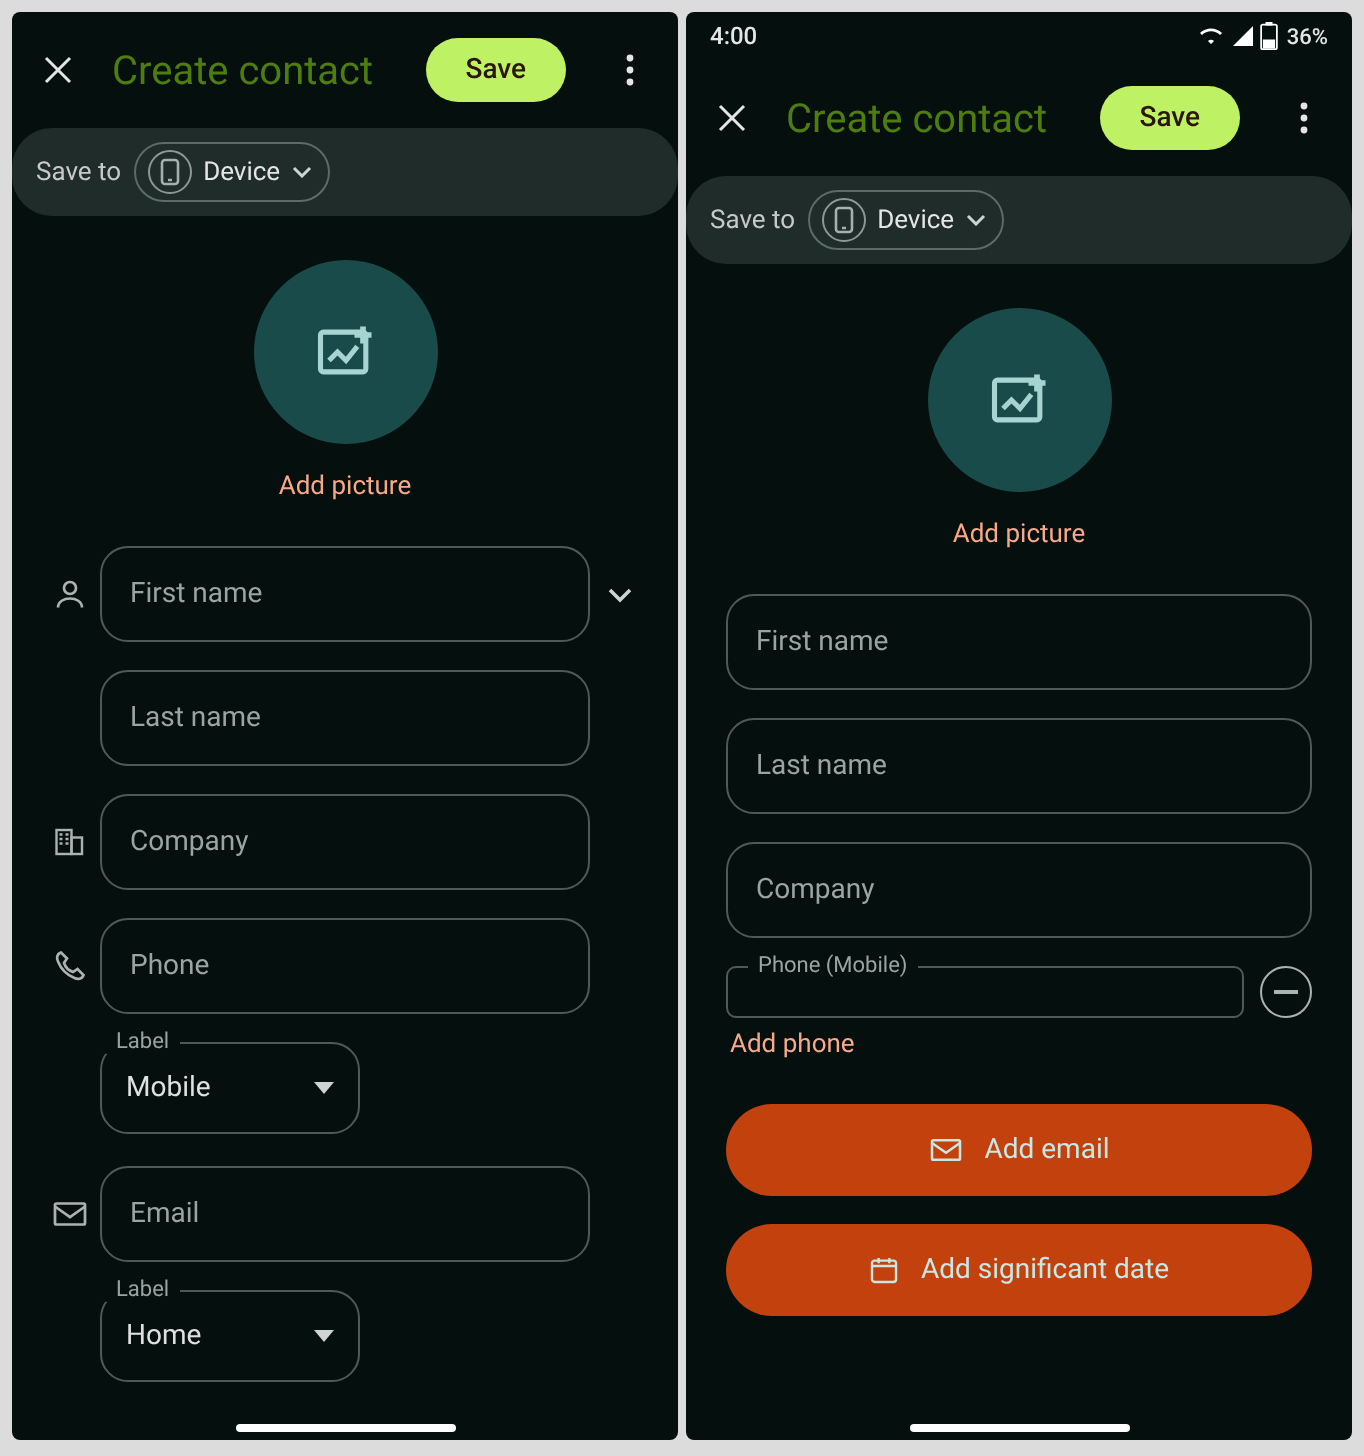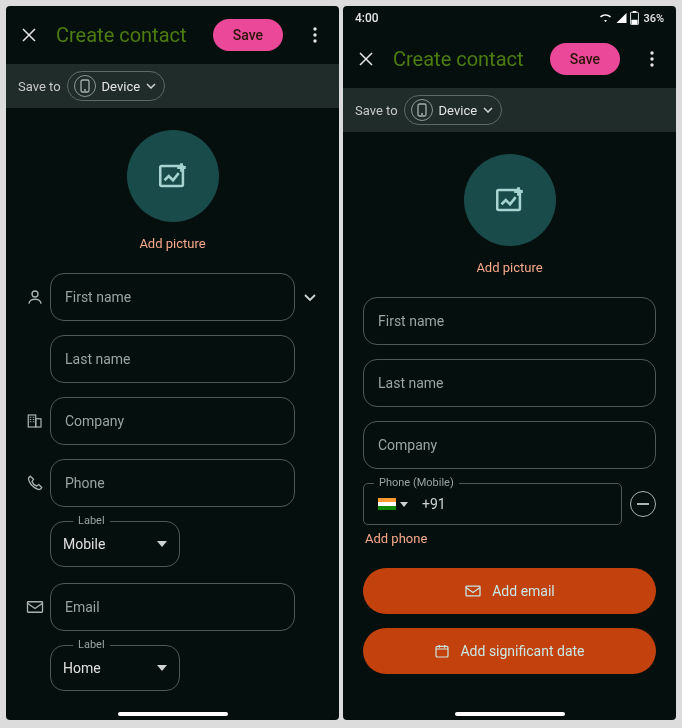--- a/index.html
+++ b/index.html
@@ -2,40 +2,40 @@
 <html><head>
 <meta charset="utf-8">
 <style>
 * { margin:0; padding:0; box-sizing:border-box; font-family:Roboto,Arial,sans-serif; }
 body { background:#dcdcdc; display:flex; gap:4px; padding:6px; justify-content:center; }
 .phone { width:334px; height:714px; background:#05100e; border-radius:4px; overflow:hidden; display:flex; flex-direction:column; color:#e5e5e5; }
 .status-bar { height:24px; display:flex; justify-content:space-between; align-items:center; padding:0 12px; font-size:12px; font-weight:500; }
 .status-right { display:flex; align-items:center; gap:2px; }
 .app-bar { height:58px; display:flex; align-items:center; padding:0 10px 0 14px; gap:18px; }
 .title { font-size:20px; font-weight:400; flex:1; color:#4d7c0f; }
-.save-btn { background:#ec4899; color:#2b1609; border:none; border-radius:20px; padding:8px 20px; font-size:14px; font-weight:500; cursor:pointer; }
+.save-btn { background:#bef264; color:#2b1609; border:none; border-radius:20px; padding:8px 20px; font-size:14px; font-weight:500; cursor:pointer; }
 .menu { width:28px; height:28px; display:flex; align-items:center; justify-content:center; cursor:pointer; }
-.saveto-bar { background:rgba(100,120,115,0.28); height:44px; display:flex; align-items:center; padding:0 12px; gap:6px; }
+.saveto-bar { background:rgba(100,120,115,0.28); height:44px; display:flex; align-items:center; padding:0 12px; gap:6px;border-radius:20px; }
 .saveto-label { font-size:13px; color:#c9c9c9; }
 .chip { border:1px solid #5a6b68; border-radius:20px; height:30px; display:flex; align-items:center; padding:0 8px 0 6px; gap:6px; cursor:pointer; }
 .chip-icon { width:22px; height:22px; border:1px solid #8c9896; border-radius:50%; display:flex; align-items:center; justify-content:center; }
 .chip-text { font-size:13px; }
 .content { flex:1; overflow:hidden; padding:16px 14px 0 14px; }
 .pic-wrap { display:flex; flex-direction:column; align-items:center; margin-bottom:22px; }
 .pic-circle { width:92px; height:92px; border-radius:50%; background:#1a4b4b; display:flex; align-items:center; justify-content:center; cursor:pointer; margin-top:6px; }
 .pic-link { color:#f8a98a; font-size:13px; margin-top:14px; cursor:pointer; }
 .row { display:flex; align-items:center; margin-bottom:14px; }
 .lead-icon { width:30px; display:flex; align-items:flex-start; justify-content:center; color:#aab3b1; }
 .input-col { flex:1; }
 .tf { border:1px solid #4f5a58; border-radius:14px; height:48px; display:flex; align-items:center; padding:0 14px; color:#9aa4a2; font-size:14px; cursor:text; position:relative; }
 .tf + .tf { margin-top:14px; }
 .trail-icon { width:30px; display:flex; align-items:center; justify-content:center; color:#aab3b1; }
 .label-box { margin-top:10px; margin-left:30px; position:relative; }
 .label-box .tf { width:130px; height:46px; padding:0 12px; color:#e0e0e0; justify-content:space-between; }
-.floating-label { position:absolute; top:-8px; left:22px; background:#05100e; padding:0 5px; font-size:11px; color:#9aa4a2; }
+.floating-label { position:absolute; top:-8px; left:2px; background:#05100e; padding:0 5px; font-size:11px; color:#9aa4a2; }
 .fieldset { border:1px solid #4f5a58; border-radius:5px; padding:12px 14px; position:relative; margin-bottom:10px; }
 .fieldset-legend { position:absolute; top:-8px; left:10px; background:#05100e; padding:0 5px; font-size:11px; color:#9aa4a2; }
 .phone-row { display:flex; align-items:center; gap:14px; }
 .flag { width:18px; height:12px; background:linear-gradient(#ff9933 33%,#fff 33% 66%,#128807 66%); }
 .dial { color:#cfd4d3; font-size:14px; }
 .remove-circ { width:26px; height:26px; border:1.5px solid #aab3b1; border-radius:50%; display:flex; align-items:center; justify-content:center; cursor:pointer; }
 .add-link { color:#f8a98a; font-size:13px; margin:6px 0 22px 2px; cursor:pointer; }
 .pill-btn { background:#c2410c; border:none; border-radius:24px; height:46px; width:100%; display:flex; align-items:center; justify-content:center; gap:10px; color:#c9e8e5; font-size:14px; cursor:pointer; margin-bottom:14px; }
 .navbar-handle { height:4px; width:110px; background:#fff; border-radius:2px; margin:0 auto 4px; }
 .phone-left .row.first-name .trail-icon { align-self:center; }
@@ -259,29 +259,20 @@
     <div class="tf">
         <span>Last name</span>
       </div>
     <div class="tf">
         <span>Company</span>
       </div>
 
     <div style="display:flex;align-items:center;gap:8px;margin-bottom:4px;">
       <div class="fieldset" style="flex:1;margin-bottom:0;">
         <span class="fieldset-legend">Phone (Mobile)</span>
-        <div class="phone-row">
-          <span style="display:flex;align-items:center;gap:4px;">
-            <span class="flag"></span>
-            <svg width="8" height="5" viewBox="0 0 10 6" fill="#cfd4d3">
-                <path d="M0 0h10L5 6z"></path>
-              </svg>
-          </span>
-          <span class="dial">+91</span>
-        </div>
       </div>
       <span class="remove-circ">
         <svg width="12" height="2" viewBox="0 0 12 2" fill="#aab3b1">
             <rect width="12" height="2"></rect>
           </svg>
       </span>
     </div>
 
     <div class="add-link">Add phone</div>
 

